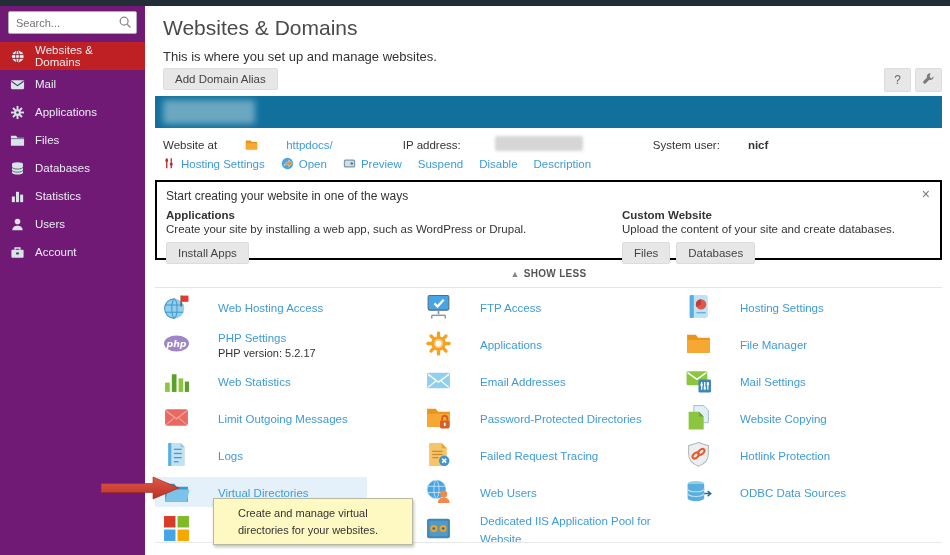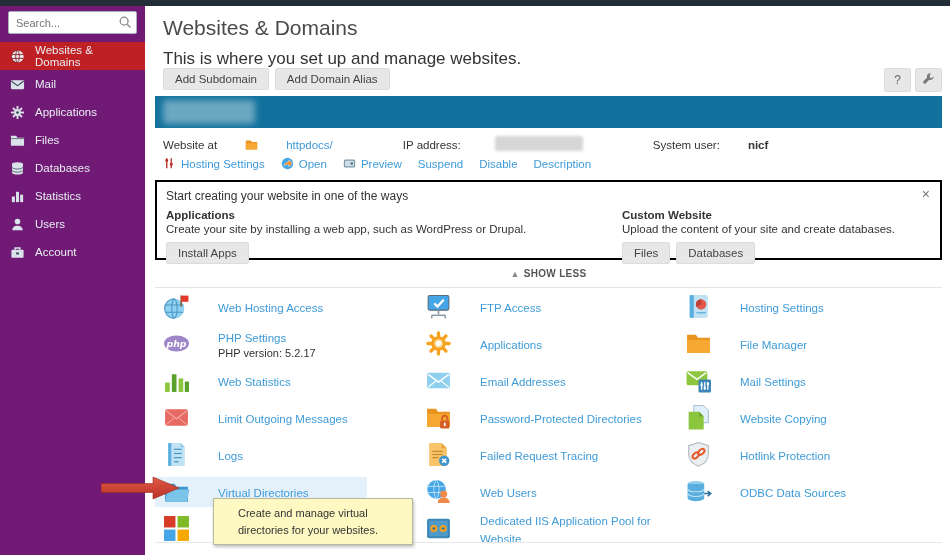--- a/index.html
+++ b/index.html
@@ -22,21 +22,21 @@
   .side-item{
     height:28px;box-sizing:border-box;display:flex;align-items:center;gap:10px;
     padding:0 10px;font-size:11.5px;color:#e9eef3;cursor:pointer;
   }
   .side-item.active{background:#bf2024;}
   .side-item .sicon{width:15px;height:15px;flex:none;display:flex;}
 
   
   .main{position:absolute;left:145px;top:6px;width:805px;height:549px;background:#fff;}
   .page-title{position:absolute;left:18px;top:10px;margin:0;font-size:21px;font-weight:400;color:#4a4a4a;}
-  .page-sub{position:absolute;left:18px;top:43px;font-size:17px;color:#333;}
+  .page-sub{position:absolute;left:18px;top:43px;font-size:13px;color:#333;}
   .btnrow{position:absolute;left:18px;top:62px;display:flex;gap:6px;}
   .btn{
     background:#e7e7e7;border:1px solid #dcdcdc;border-radius:2px;color:#444;
     font-size:11.5px;padding:4px 11px;cursor:pointer;font-family:inherit;
   }
   .helpbtns{position:absolute;right:8px;top:62px;display:flex;gap:4px;}
   .iconbtn{width:27px;height:24px;display:flex;align-items:center;justify-content:center;
     background:#e7e7e7;border:1px solid #dcdcdc;border-radius:2px;color:#666;font-size:12px;cursor:pointer;}
 
   .banner{position:absolute;left:10px;right:8px;top:90px;height:32px;background:#11719c;}
@@ -189,21 +189,20 @@
         <span>Account</span>
       </div>
     </nav>
 </div>
 
 <div class="main">
   <h1 class="page-title">Websites &amp; Domains</h1>
   <div class="page-sub">This is where you set up and manage websites.</div>
 
   <div class="btnrow">
-    <button class="btn">Add Subdomain</button>
     <button class="btn">Add Domain Alias</button>
   </div>
   <div class="helpbtns">
     <button class="iconbtn">?</button>
     <button class="iconbtn">
       <span>
         <svg viewBox="0 0 16 16" width="13" height="13">
             <path d="M10.5 1.5 a4 4 0 0 0-4.3 5.4 L2 11.1 a1.9 1.9 0 1 0 2.7 2.7 l4.2-4.2 a4 4 0 0 0 5.4-4.3 L11.6 8 l-2.3-2.3 z" fill="#7a7a7a"></path>
           </svg>
       </span>

